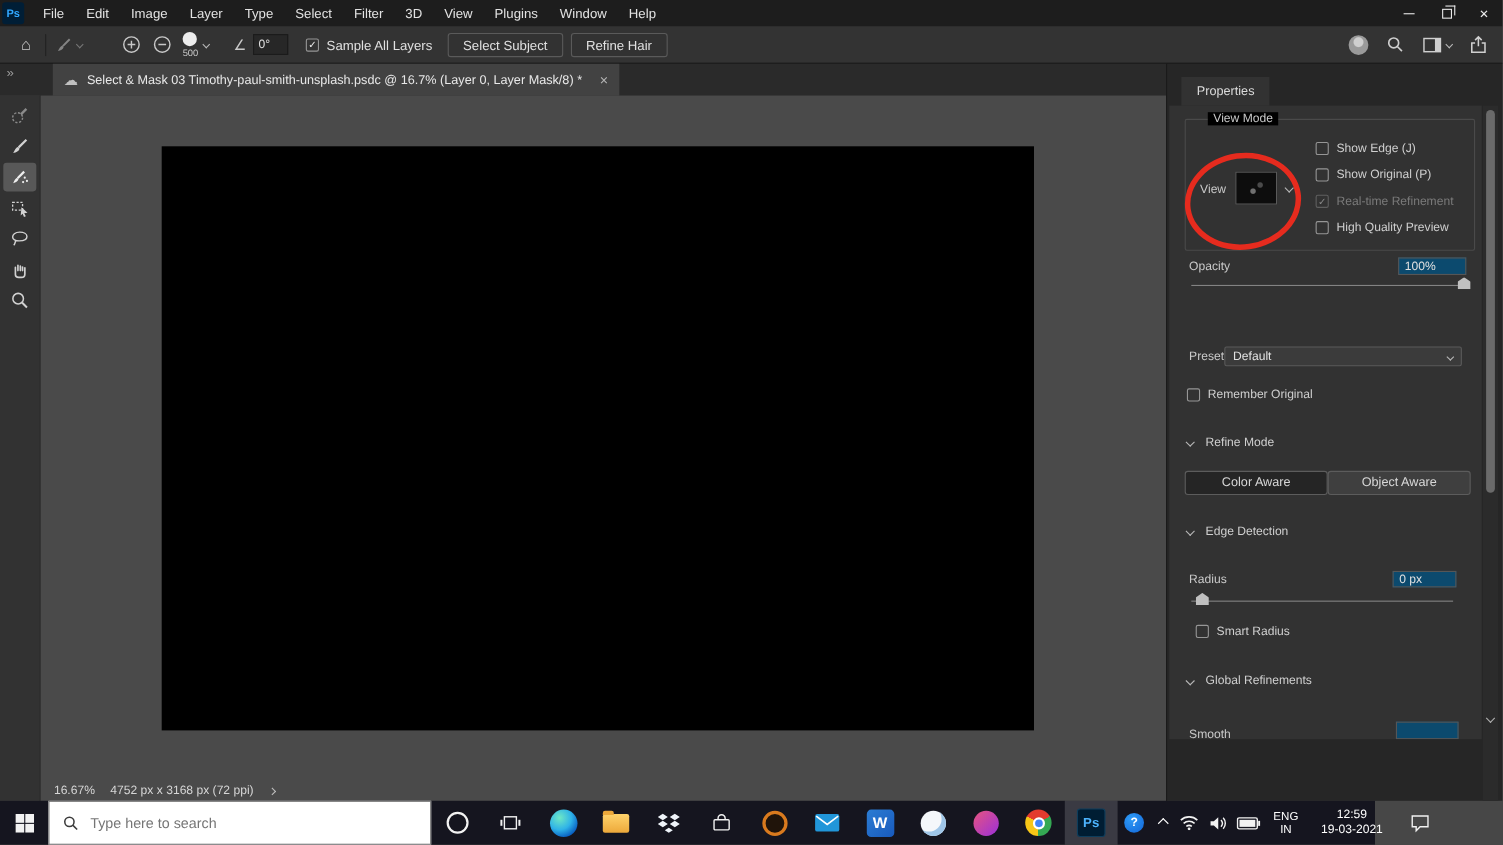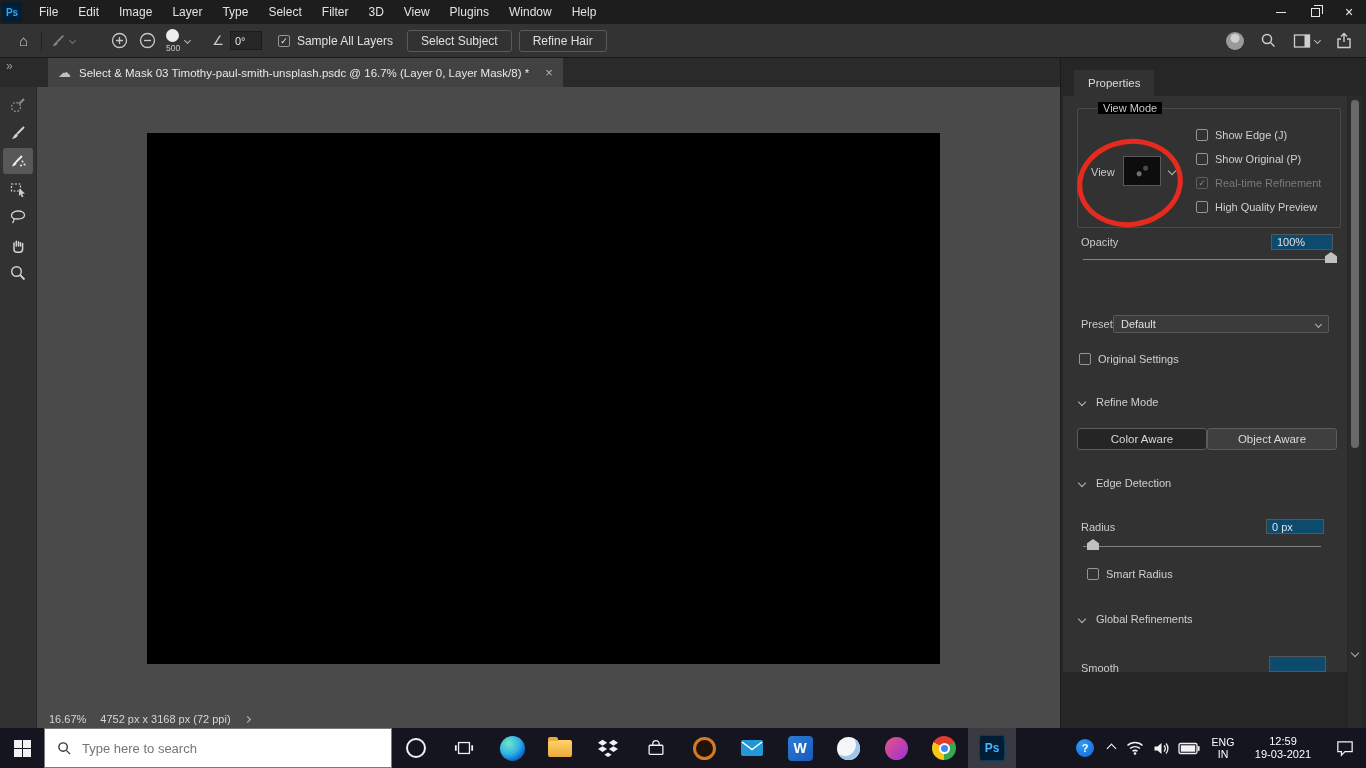--- a/index.html
+++ b/index.html
@@ -61,21 +61,21 @@
   .field{position:absolute;height:16px;background:#0c4a6e;border:1px solid #565656;font-size:11px;color:#e0e0e0;display:flex;align-items:center;padding:0 5px}
   .dropdown{position:absolute;background:#3b3b3b;border:1px solid #5a5a5a;border-radius:2px;display:flex;align-items:center;font-size:11px;color:#e0e0e0;padding:0 7px}
   .sline{position:absolute;height:1px;background:#838383}
   .handle{position:absolute;width:12px;height:11px;background:#c0c0c0;clip-path:polygon(50% 0,100% 38%,100% 100%,0 100%,0 38%)}
   .sect{position:absolute;display:flex;align-items:center;gap:11px;font-size:11px;color:#cfcfcf}
   .seg{position:absolute;height:22px;border:1px solid #5c5c5c;border-radius:3px;background:#3f3f3f;display:flex;align-items:center;justify-content:center;font-size:11.5px;color:#d8d8d8}
   .seg.selected{background:#252525}
   .btn{position:absolute;height:24px;width:62px;border:1px solid #757575;border-radius:12px;background:#4f4f4f;display:flex;align-items:center;justify-content:center;font-size:12px;color:#ececec}
   #annotation{position:absolute;left:1077px;top:139px;width:106px;height:88px;border:5px solid #e62b1e;border-radius:50%;transform:rotate(-8deg);z-index:20}
   
-  #taskbar{position:absolute;left:0;top:728px;width:1366px;height:40px;background:#15151f;display:flex;align-items:stretch;z-index:10}
+  #taskbar{position:absolute;left:0;top:728px;width:1250px;height:40px;background:#15151f;display:flex;align-items:stretch;z-index:10}
   .tb-slot{width:48px;display:flex;align-items:center;justify-content:center;flex:none}
   .tb-slot.start{width:44px}
   .tb-active{background:rgba(255,255,255,.16)}
   .tb-search{width:348px;background:#fff;border:1px solid #7a7a7a;display:flex;align-items:center;gap:10px;padding-left:12px;flex:none}
   .tb-search input{border:none;outline:none;background:transparent;font-family:inherit;font-size:13px;color:#555;width:290px}
   .cortana{width:20px;height:20px;border:2px solid #f2f2f2;border-radius:50%}
   .edge-ic{width:25px;height:25px;border-radius:50%;background:radial-gradient(circle at 35% 30%,#6ee8c5,#2fb3e8 45%,#0b63c4 75%,#094a9e)}
   .folder-ic{width:24px;height:17px;background:linear-gradient(#ffd36b,#eda93b);border-radius:2px;position:relative}
   .folder-ic::before{content:"";position:absolute;left:0;top:-3px;width:10px;height:4px;background:#eda93b;border-radius:2px 2px 0 0}
   .orange-ic{width:23px;height:23px;border-radius:50%;background:#20140a;border:3px solid #d97a1e}
@@ -276,21 +276,21 @@
     <div class="handle" style="left:262px;top:156px"></div>
 
     <span class="plabel" style="left:18px;top:222px">Preset</span>
     <div class="dropdown" style="left:50px;top:219px;width:216px;height:18px">
       <span>Default</span>
       <span class="chev sm" style="margin-left:auto"></span>
     </div>
 
     <label class="cbrow" style="left:16px;top:255px">
       <span class="cb"></span>
-      <span>Original Settings</span>
+      <span>Remember Original</span>
     </label>
 
     <div class="sect" style="left:16px;top:300px">
       <span class="chev"></span>
       <span>Refine Mode</span>
     </div>
     <div class="seg selected" style="left:14px;top:332px;width:130px">Color Aware</div>
     <div class="seg" style="left:144px;top:332px;width:130px">Object Aware</div>
 
     <div class="sect" style="left:16px;top:381px">

